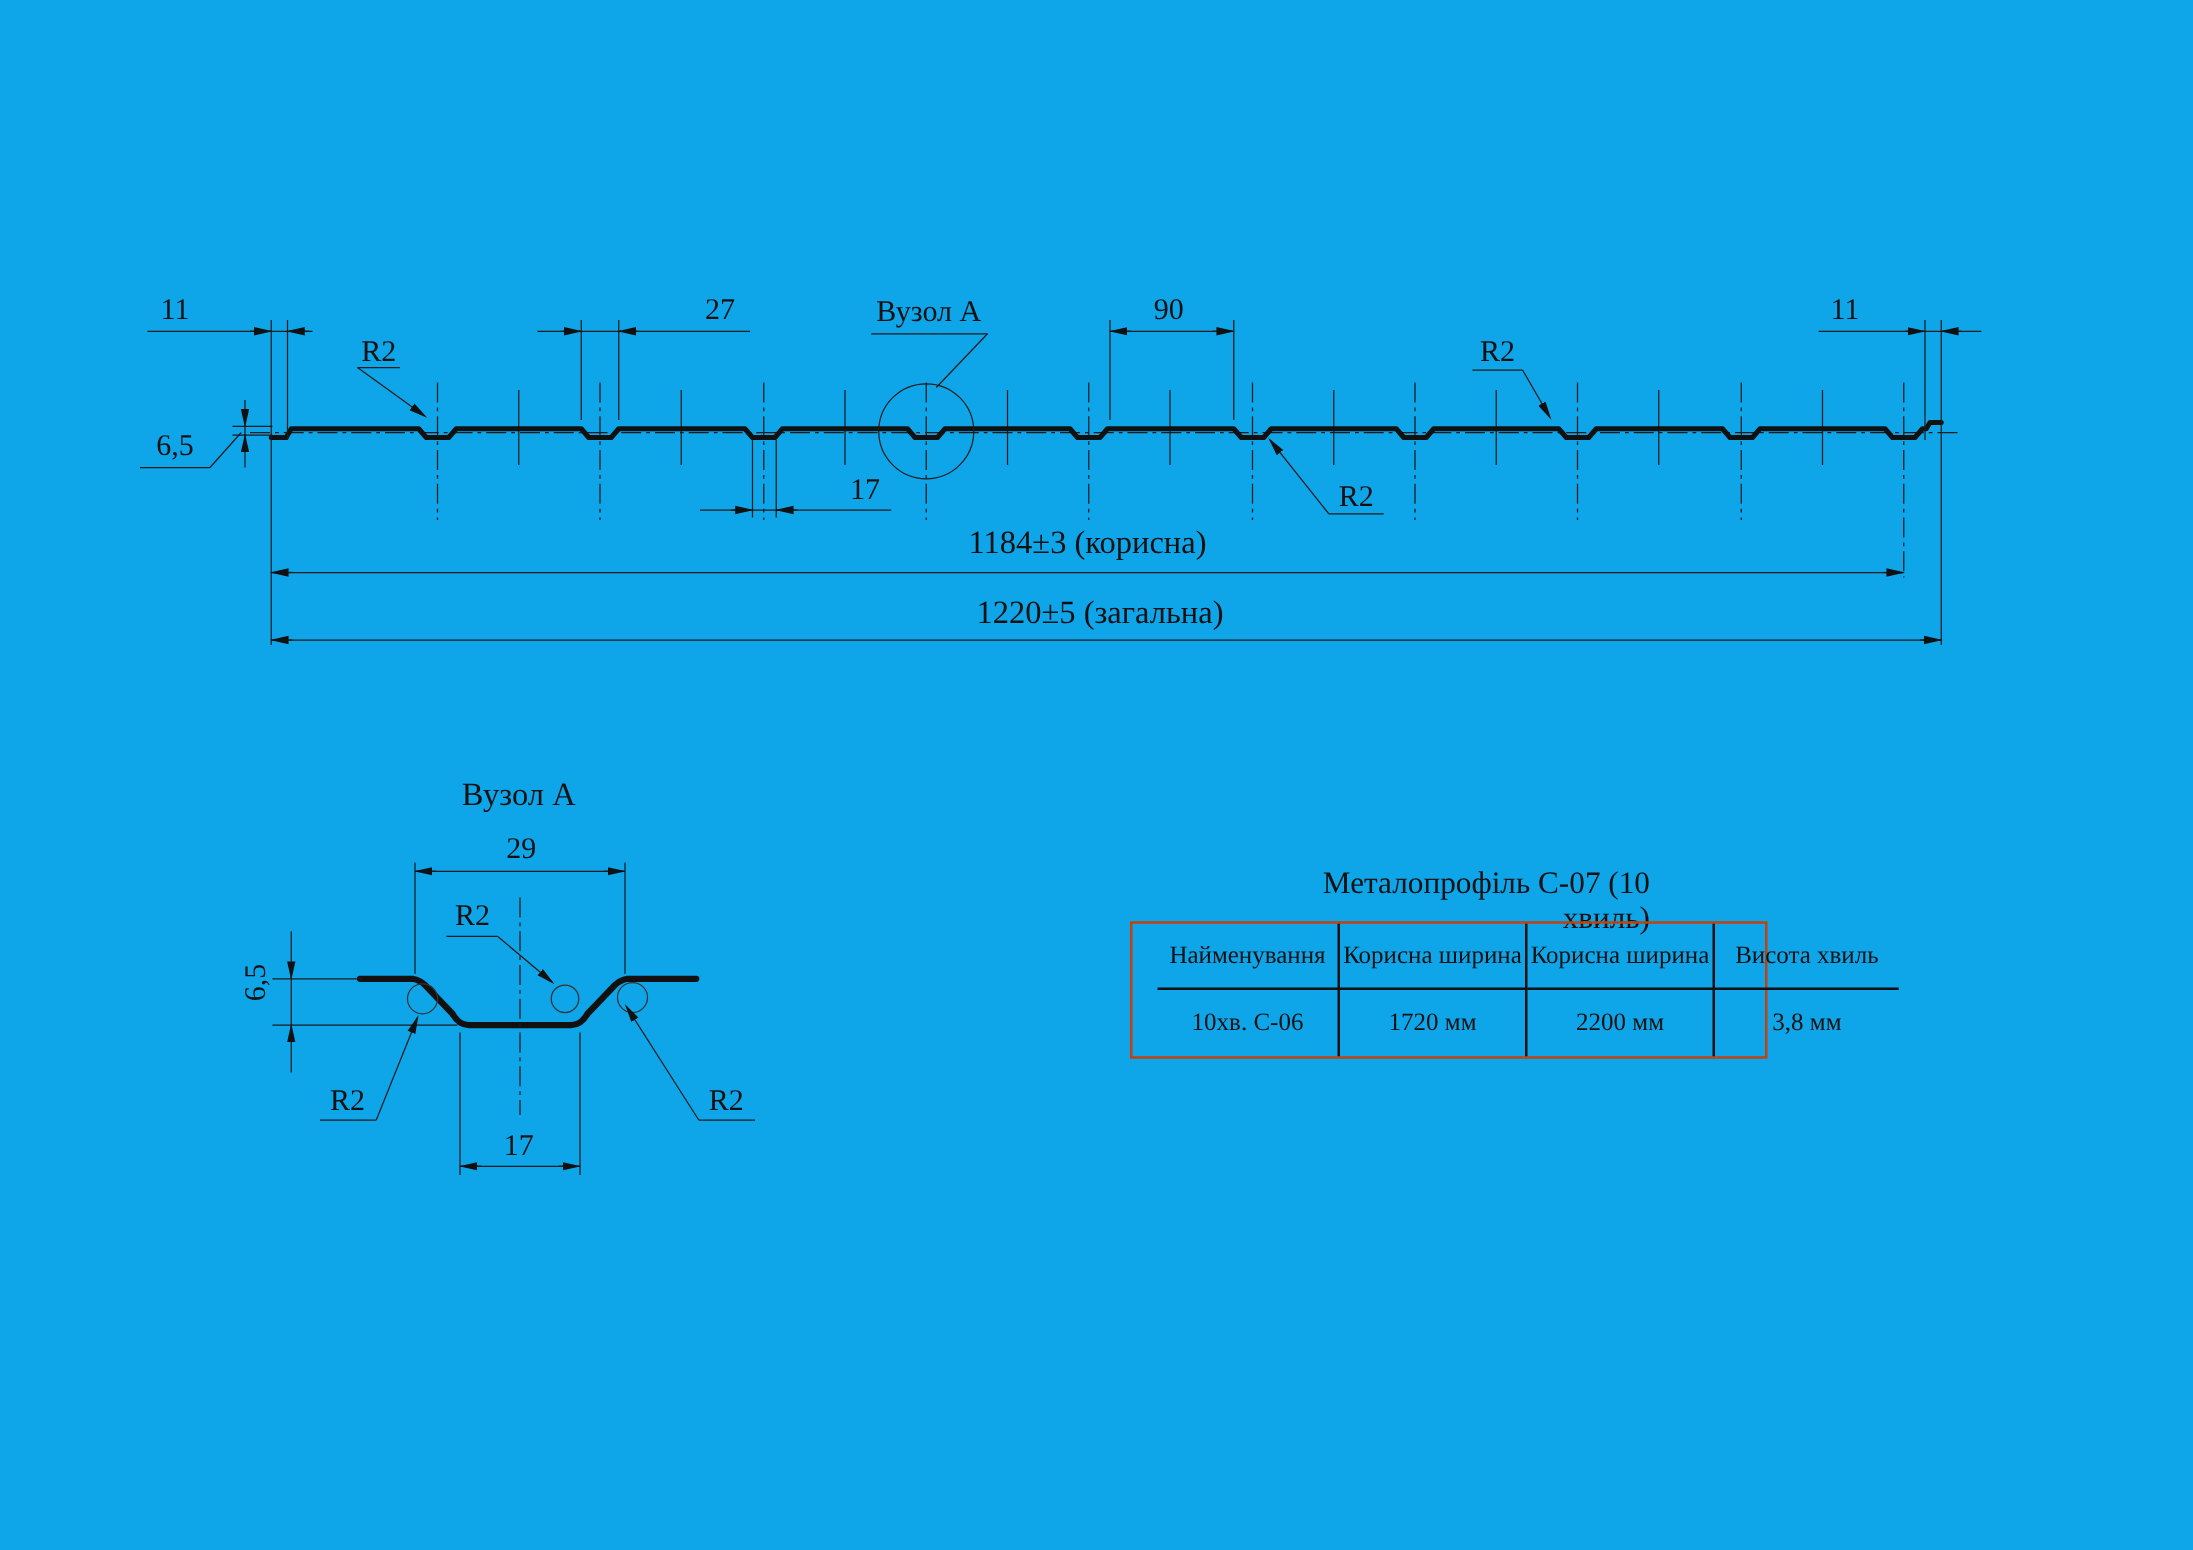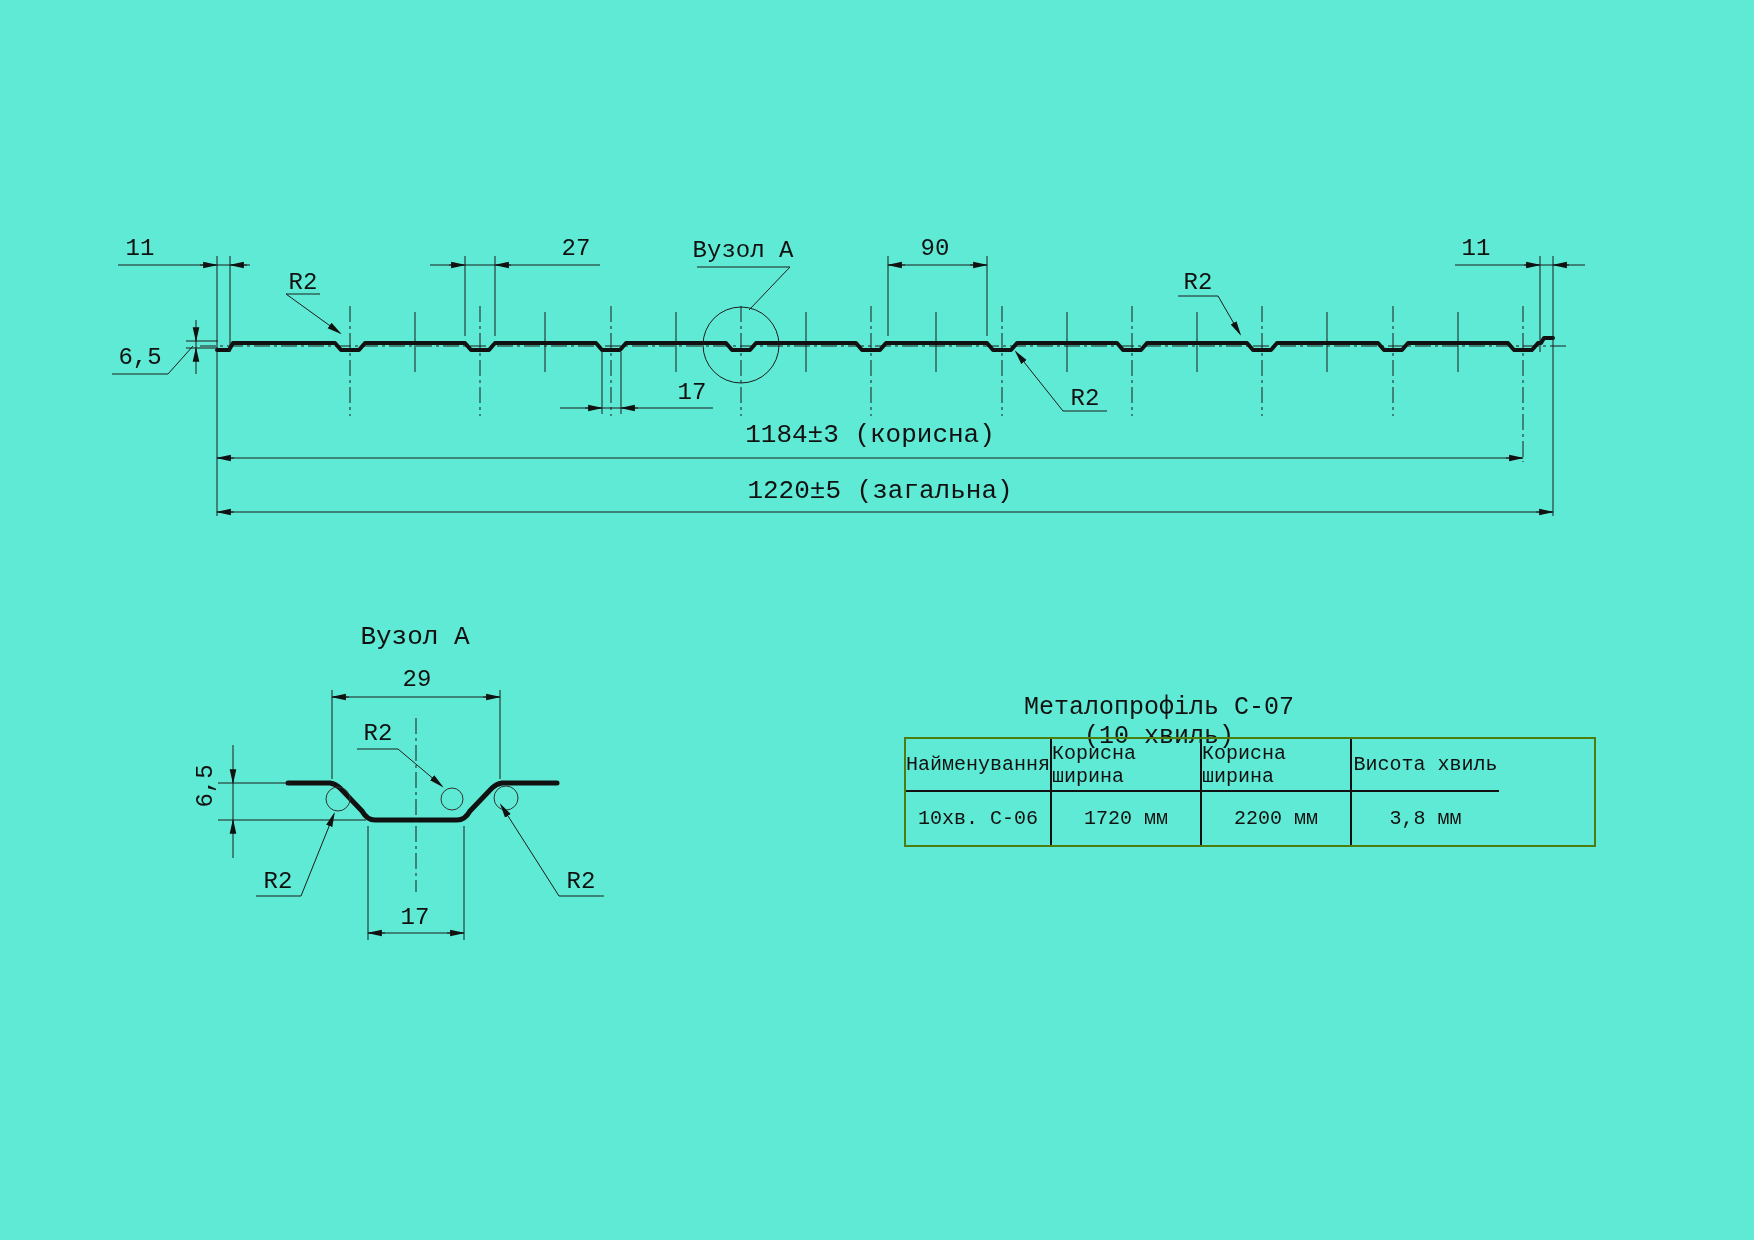--- a/index.html
+++ b/index.html
@@ -1,35 +1,35 @@
 <!DOCTYPE html>
 <html><head>
 <meta charset="utf-8">
 <style>
   html,body{margin:0;padding:0;background:#fff;}
-  #stage{position:relative;width:1754px;height:1240px;background:#5eead4;overflow:hidden;
-         font-family:Liberation Mono, monospace;}
+  #stage{position:relative;width:1754px;height:1240px;background:#0ea5e9;overflow:hidden;
+         font-family:Liberation Serif, serif;}
   svg{position:absolute;left:0;top:0;}
   .t  {stroke:#1c1c1c;stroke-width:1;fill:none;}
   .cl {stroke:#1c1c1c;stroke-width:1;fill:none;stroke-dasharray:16 4 3 4;}
   .sheet{stroke:#111;stroke-width:4;fill:none;stroke-linejoin:round;stroke-linecap:round;}
   .dsheet{stroke:#111;stroke-width:5;fill:none;stroke-linejoin:round;stroke-linecap:round;}
   .arc{stroke:#333;stroke-width:1;fill:none;}
   text{fill:#111;}
   .dim{font-size:24px;text-anchor:middle;}
   .big{font-size:26px;text-anchor:middle;}
   .ttl{font-size:26px;text-anchor:middle;}
-  #spec-table{position:absolute;left:904px;top:737px;width:692px;border:2px solid #4d7c0f;
+  #spec-table{position:absolute;left:904px;top:737px;width:510px;border:2px solid #c2410c;
               box-sizing:border-box;display:grid;grid-template-columns:146px 150px 150px 147px;
-              grid-template-rows:53px 53px;}
+              grid-template-rows:53px 53px;padding-left:20px;}
   #spec-table .cell{border-right:2px solid #111;border-bottom:2px solid #111;display:flex;
               align-items:center;justify-content:center;font-size:20px;color:#111;box-sizing:border-box;}
   #spec-table .cell.last{border-right:none;}
   #spec-table .cell.bot{border-bottom:none;}
-  #table-title{position:absolute;left:998px;top:693px;width:322px;text-align:center;
+  #table-title{position:absolute;left:998px;top:693px;width:322px;text-align:right;
               font-size:25px;color:#111;}
 </style>
 </head>
 <body>
 
 <div id="stage">
 
 <svg width="1754" height="1240" viewBox="0 0 1754 1240">
   <defs>
     <marker id="arw" viewBox="0 0 14 8" refX="12" refY="4" markerWidth="15" markerHeight="9" orient="auto">

